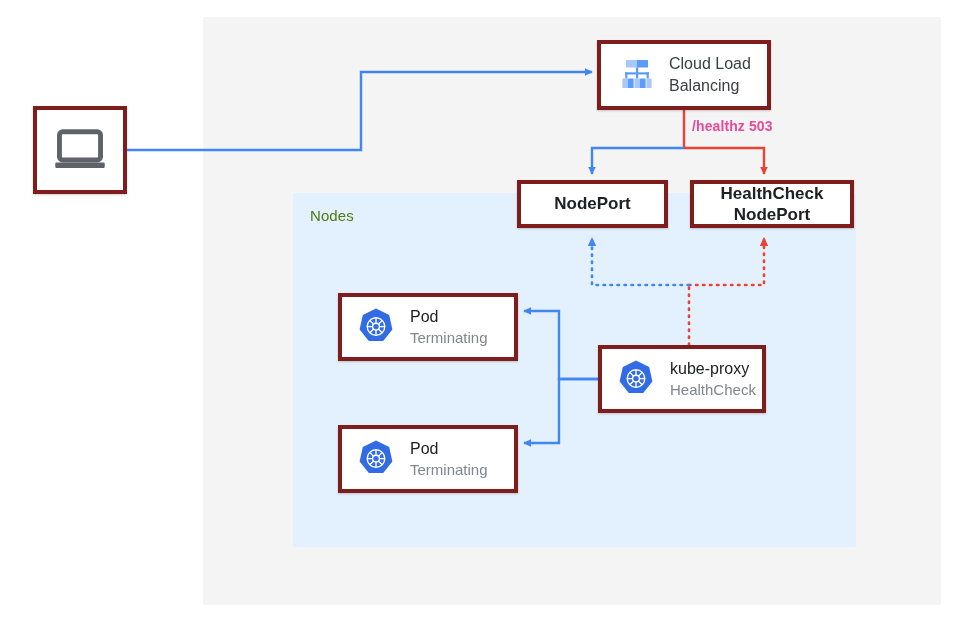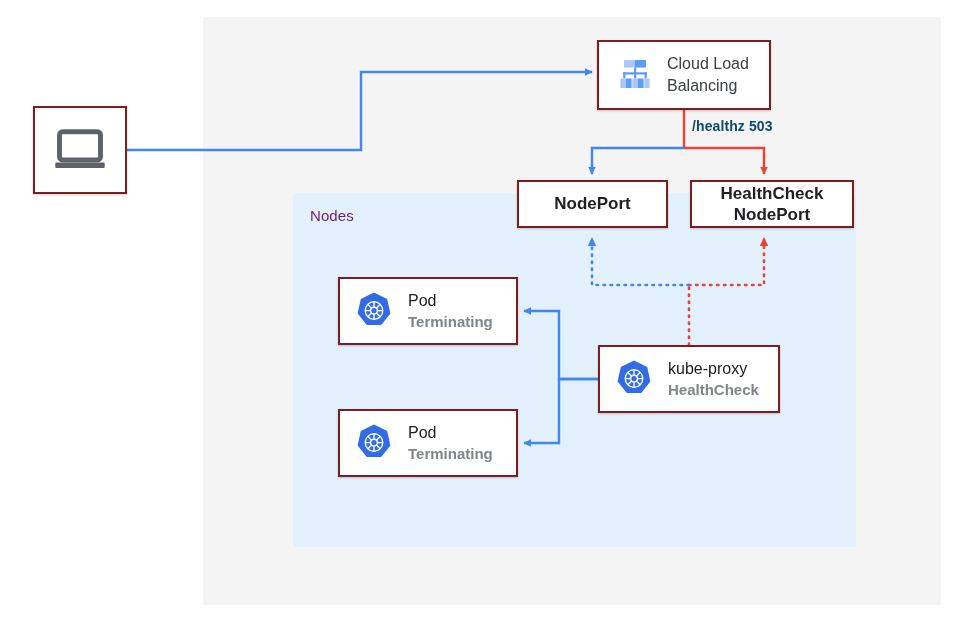--- a/index.html
+++ b/index.html
@@ -39,29 +39,29 @@
     width: 563px;
     height: 354px;
     background: #e3f0fd;
     border-radius: 2px;
   }
   .nodes-label {
     position: absolute;
     left: 310px;
     top: 207px;
     font-size: 15px;
-    color: #701a75;
+    color: #4d7c0f;
     letter-spacing: 0.1px;
   }
 
   
   .card {
     position: absolute;
     background: #ffffff;
-    border: 2px solid #7f1d1d;
+    border: 4px solid #7f1d1d;
     box-shadow: 0 1px 2px rgba(60,64,67,0.25);
     box-sizing: border-box;
     display: flex;
     align-items: center;
   }
 
   .card-body {
     display: flex;
     flex-direction: column;
     justify-content: center;
@@ -70,21 +70,20 @@
     font-size: 16px;
     color: #202124;
     line-height: 1.35;
     white-space: nowrap;
   }
   .card-sub {
     font-size: 15px;
     color: #80868b;
     line-height: 1.35;
     white-space: nowrap;
-    font-weight: bold;
   }
 
   
   #laptop-card {
     left: 33px;
     top: 106px;
     width: 94px;
     height: 88px;
     justify-content: center;
   }
@@ -115,48 +114,49 @@
     left: 517px; top: 180px; width: 151px; height: 48px;
   }
   #healthcheck-card {
     left: 690px; top: 180px; width: 164px; height: 48px;
   }
 
   
   .pod-card {
     width: 180px; height: 68px;
     padding-left: 14px;
+    margin-top: 16px;
   }
   #pod-1 { left: 338px; top: 277px; }
   #pod-2 { left: 338px; top: 409px; }
 
   
   #kubeproxy-card {
-    left: 598px; top: 345px; width: 182px; height: 68px;
+    left: 598px; top: 345px; width: 168px; height: 68px;
     padding-left: 14px;
   }
 
   .icon-slot {
     display: flex;
     align-items: center;
     justify-content: center;
     flex: 0 0 auto;
   }
   .k8s-icon { width: 40px; height: 40px; margin-right: 14px; }
   .clb-icon { width: 40px; height: 40px; margin-right: 12px; margin-left: 6px;}
   .laptop-icon { width: 56px; height: 56px; }
 
   
   .healthz-label {
     position: absolute;
     left: 692px;
     top: 118px;
     font-size: 14px;
     font-weight: bold;
-    color: #0c4a6e;
+    color: #ec4899;
     white-space: nowrap;
     letter-spacing: 0.1px;
   }
 </style>
 </head>
 <body>
 
 <div id="canvas">
 
   <div class="outer-region"></div>

